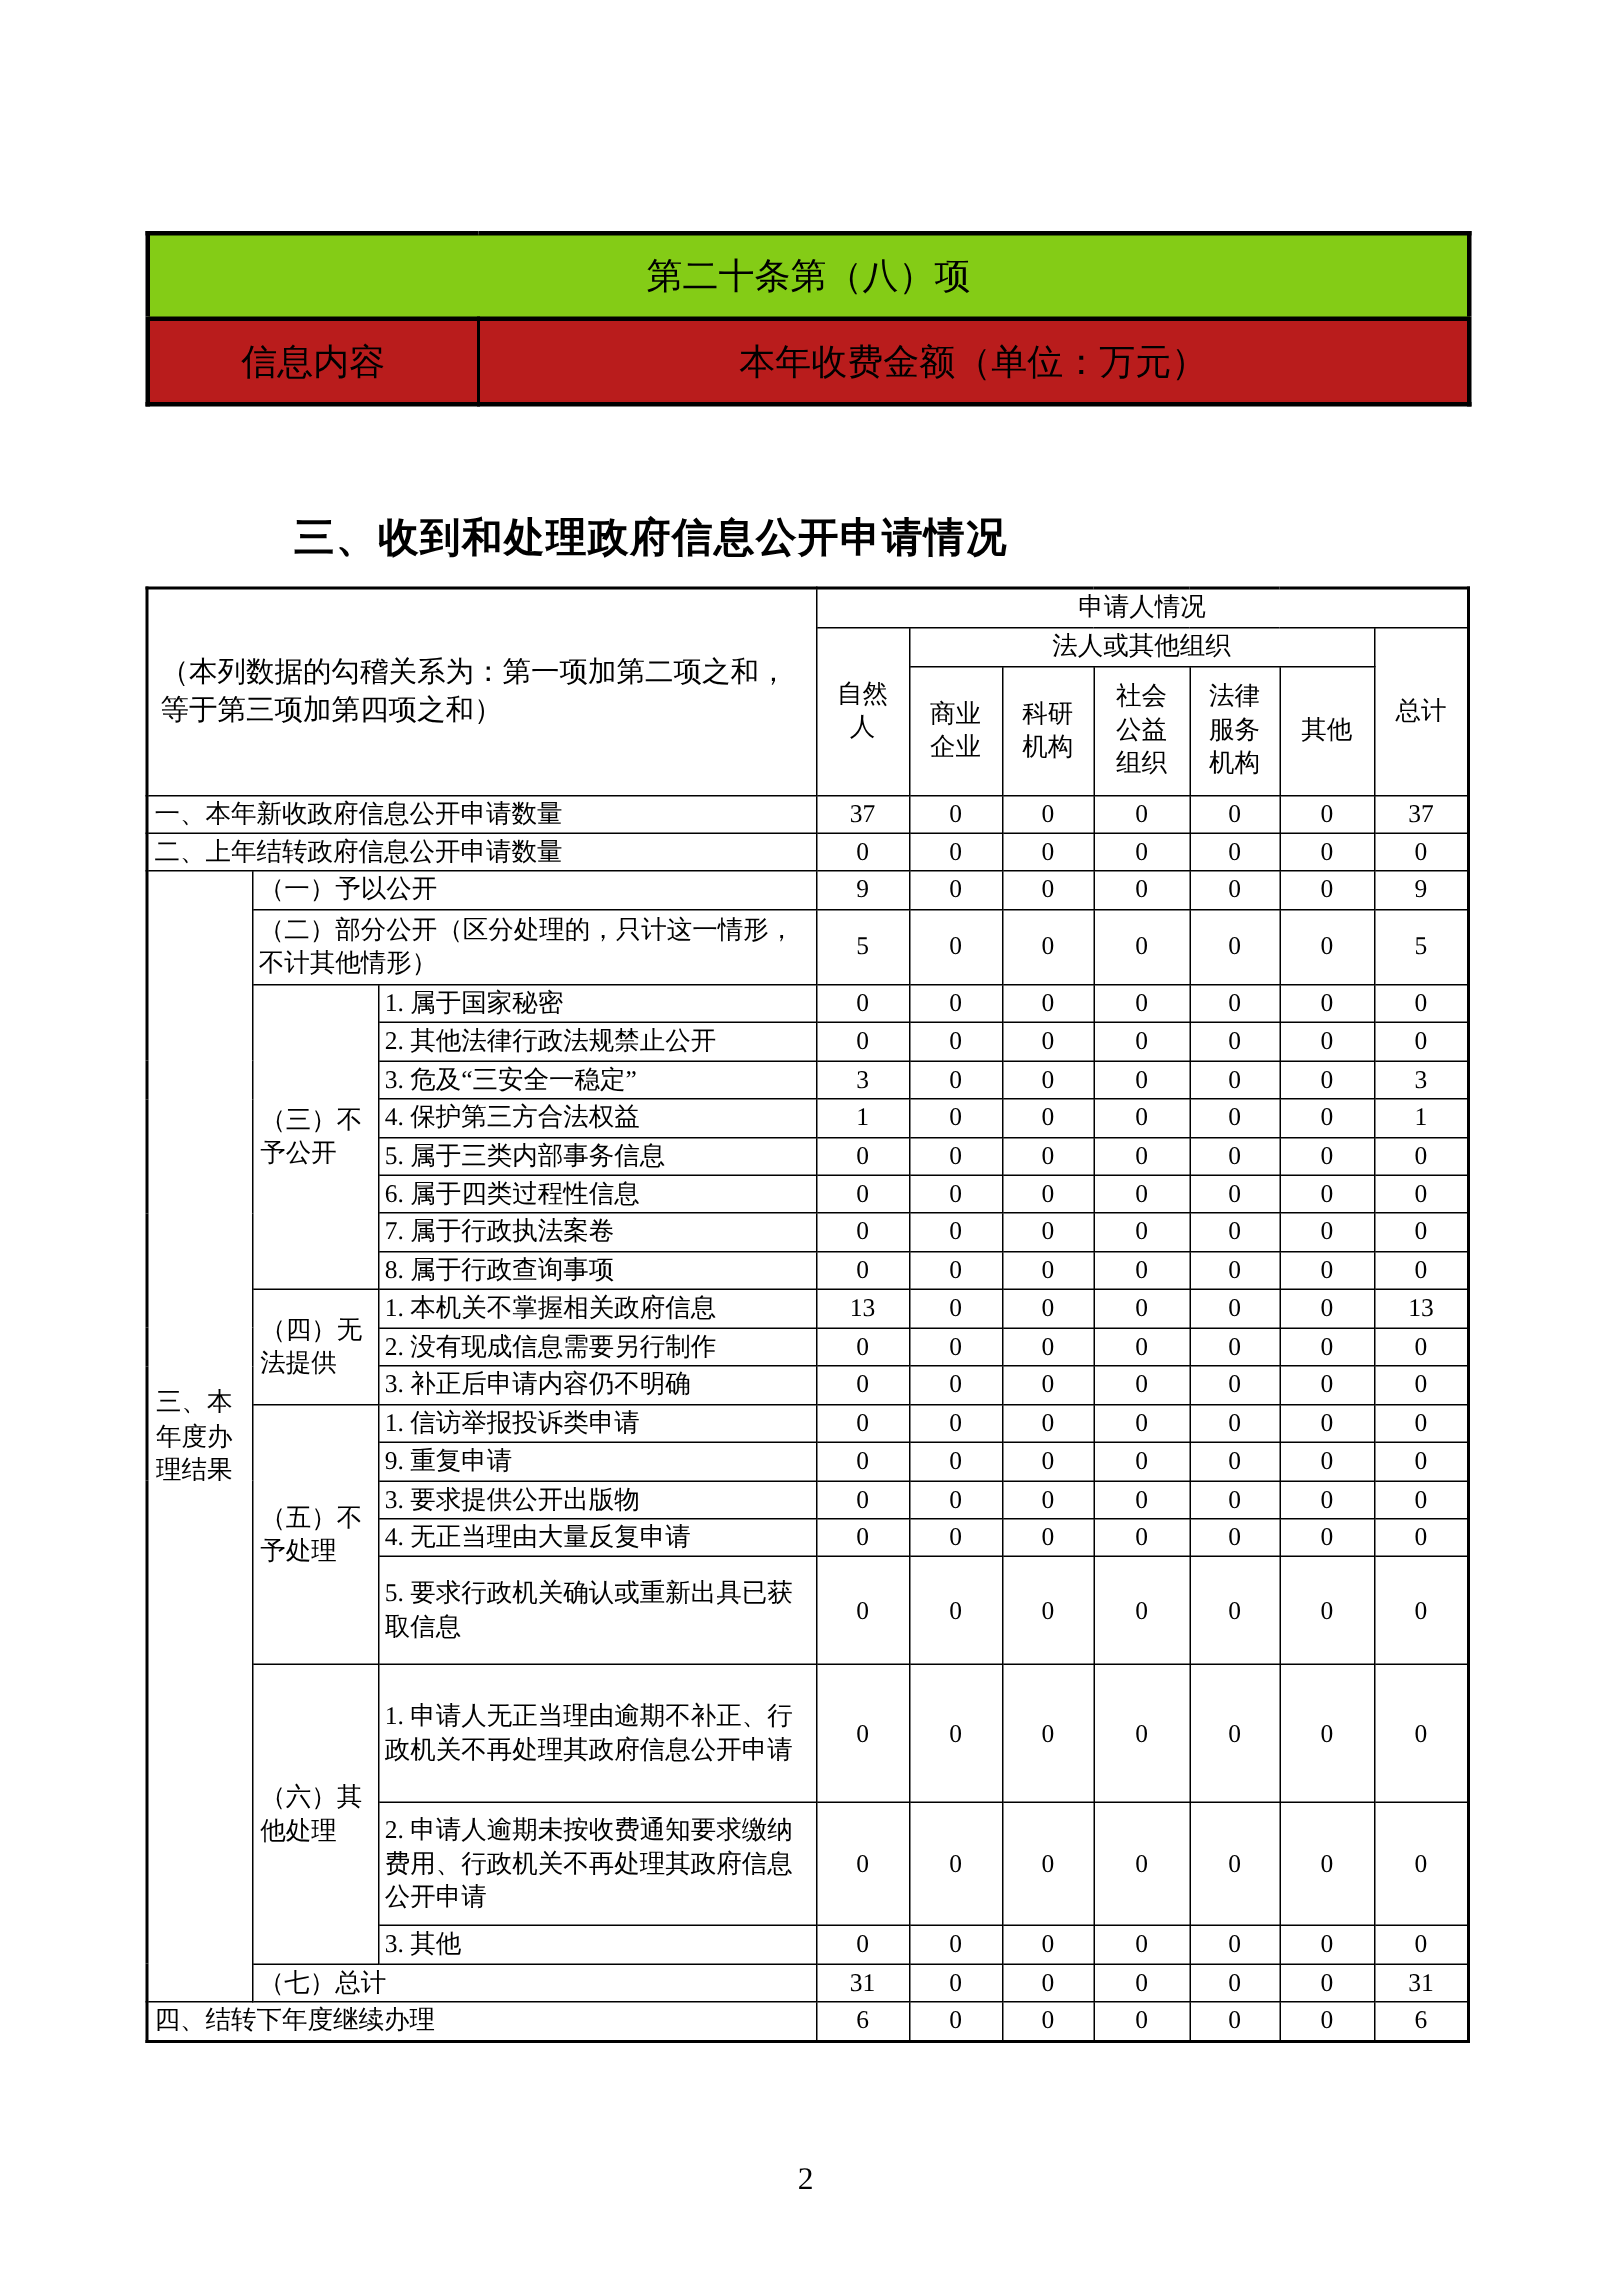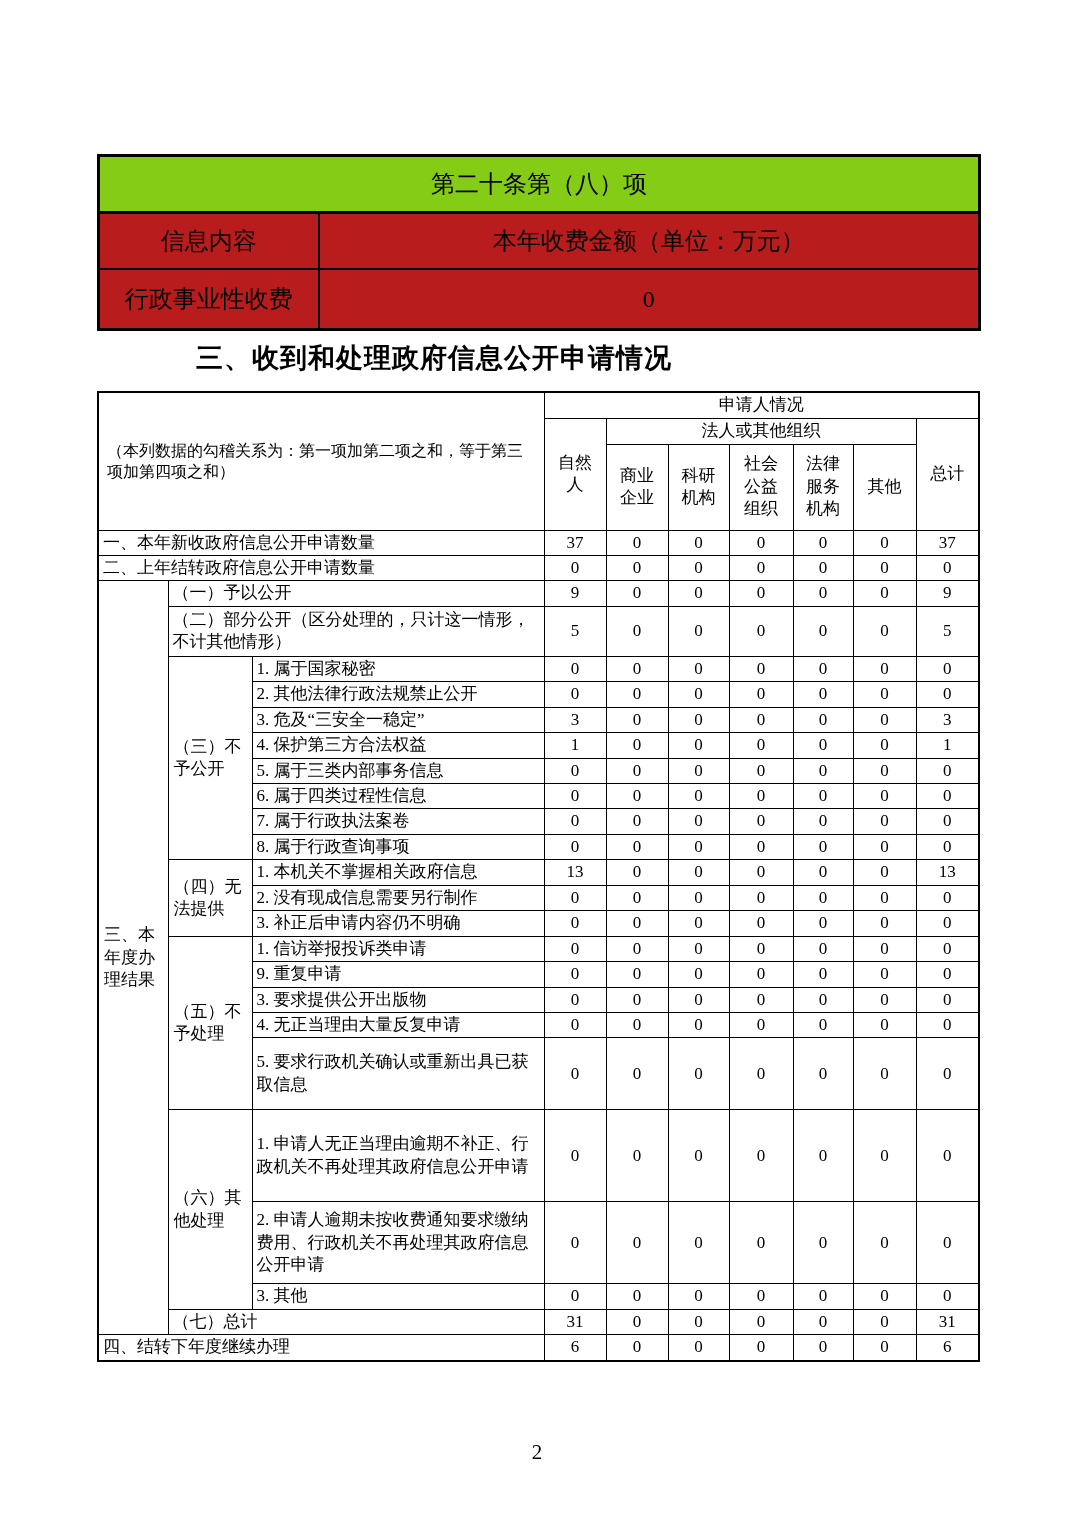--- a/index.html
+++ b/index.html
@@ -28,21 +28,21 @@
     border-collapse:collapse;table-layout:fixed;border:2px solid #000;
   }
   .main-table tr{height:25px;}
   .main-table td{
     border:1px solid #000;font-size:17px;line-height:1.32;
     padding:1px 4px;vertical-align:middle;text-align:left;
     overflow:hidden;
   }
   .main-table td.num{text-align:center;}
   .main-table td.hdr{text-align:center;white-space:pre-line;}
-  .main-table td.note{padding:6px 8px;font-size:16px;}
+  .main-table td.note{padding:6px 8px;font-size:19px;}
   .main-table td.grp{text-align:left;padding:1px 5px;}
   tr.hr1{height:26px;} tr.hr2{height:26px;} tr.hr3{height:86px;}
   tr.rh52{height:50px;padding-left:41px;} tr.rh74{height:72px;} tr.rh92{height:92px;} tr.rh82{height:82px;}
   
   .page-number{
     position:absolute;left:0;top:1440px;width:1074px;text-align:center;
     font-size:21px;
   }
 </style>
 </head>
@@ -53,24 +53,20 @@
       <col style="width:220px">
       <col style="width:661px">
     </colgroup>
   <tbody>
       <tr class="title-row">
     <td colspan="2">第二十条第（八）项</td>
   </tr>
   <tr class="r2">
     <td>信息内容</td>
     <td>本年收费金额（单位：万元）</td>
-  </tr>
-  <tr class="r3">
-    <td>行政事业性收费</td>
-    <td>0</td>
   </tr>
 </tbody>
   </table>
 
 <div class="section-title">三、收到和处理政府信息公开申请情况</div>
 
 <table class="main-table">
   <colgroup>
     <col style="width:70px">
       <col style="width:84px">

